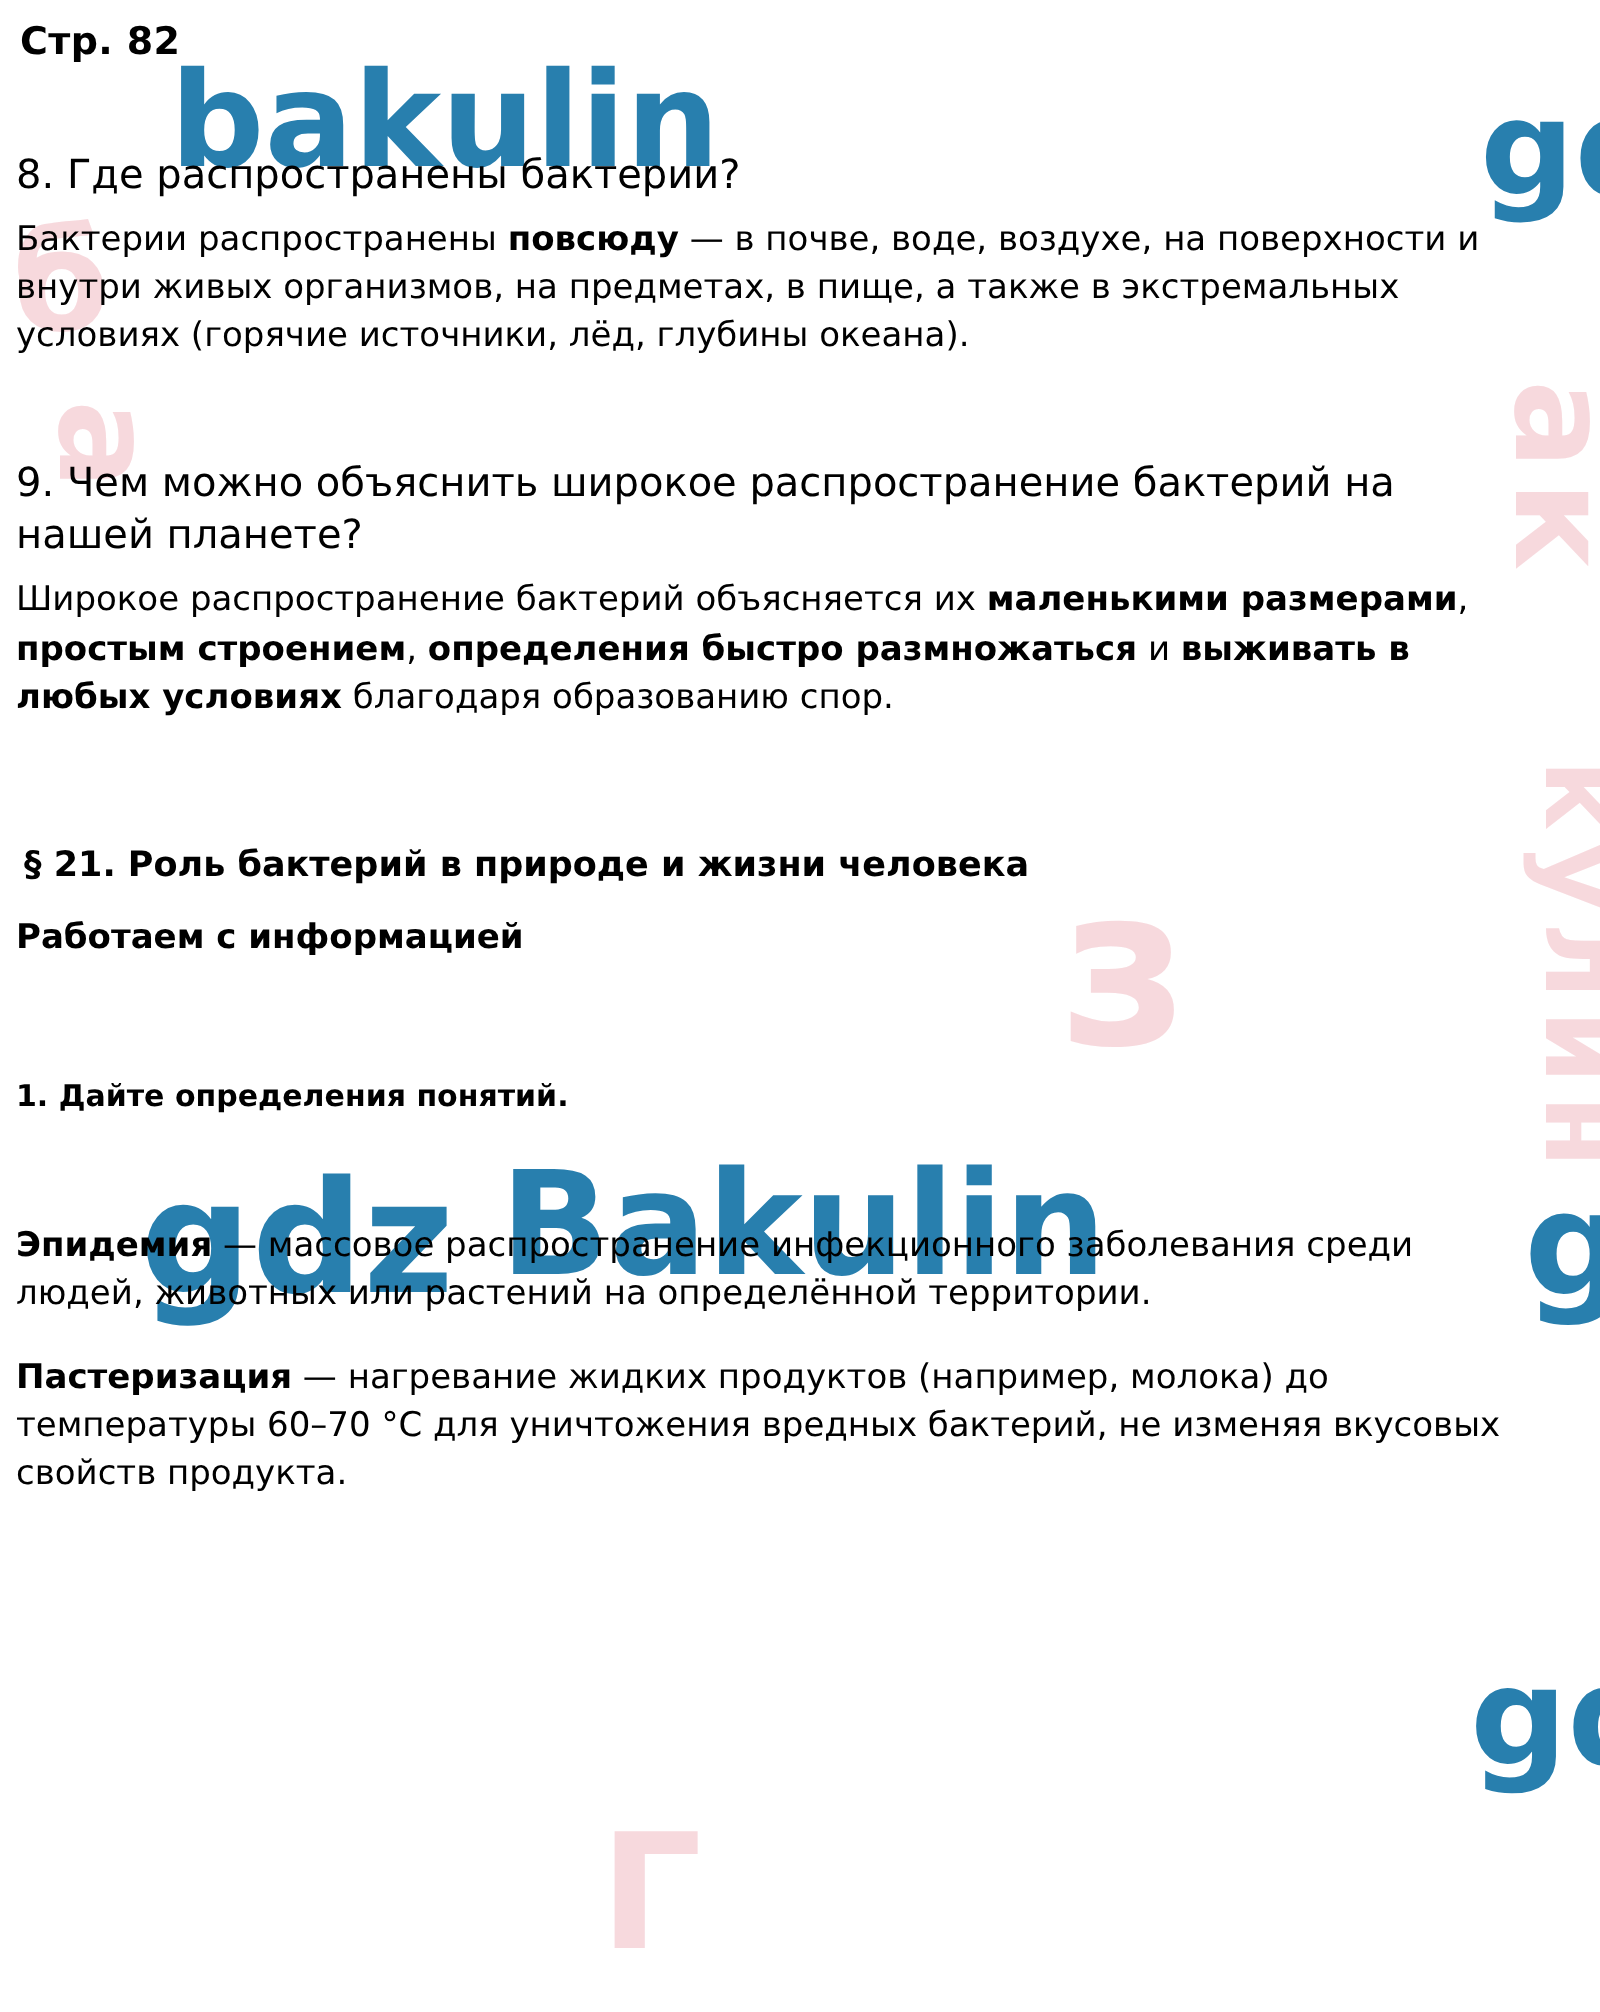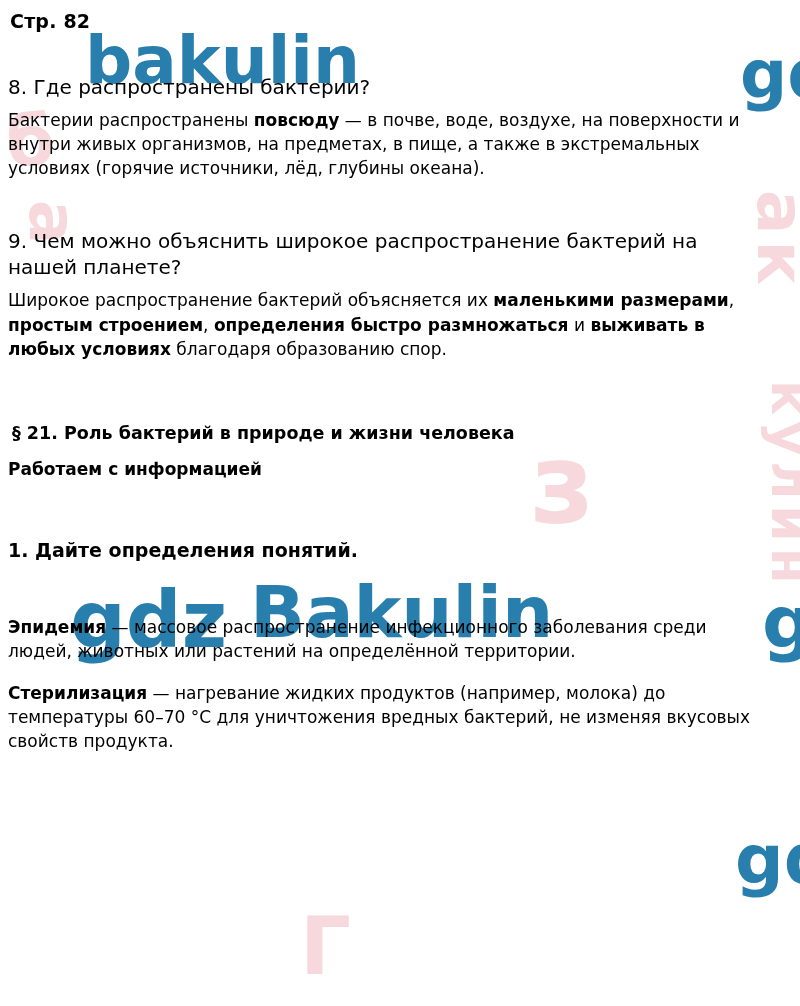--- a/index.html
+++ b/index.html
@@ -74,21 +74,21 @@
     font-size: 17.5px;
     font-weight: bold;
     margin: 0 0 16px 4px;
   }
   .sub-title {
     font-size: 17px;
     font-weight: bold;
     margin: 0;
   }
   .task-title {
-    font-size: 19px;
+    font-size: 15px;
     font-weight: bold;
     margin: 0;
   }
   .def {
     font-size: 17px;
     line-height: 1.42;
     margin: 0 0 18px 0;
   }
   .def .term { font-weight: bold; }
 </style>
@@ -139,16 +139,16 @@
 
   <div style="height:54px"></div>
 
   <div class="def">
     <span class="term">Эпидемия</span><span> — массовое распространение инфекционного заболевания среди людей, животных или растений на определённой территории.</span>
   </div>
 
 
 
   <div class="def">
-    <span class="term">Стерилизация</span><span> — нагревание жидких продуктов (например, молока) до температуры 60–70 °C для уничтожения вредных бактерий, не изменяя вкусовых свойств продукта.</span>
+    <span class="term">Пастеризация</span><span> — нагревание жидких продуктов (например, молока) до температуры 60–70 °C для уничтожения вредных бактерий, не изменяя вкусовых свойств продукта.</span>
   </div>
 
 </div>
 
 </body></html>

